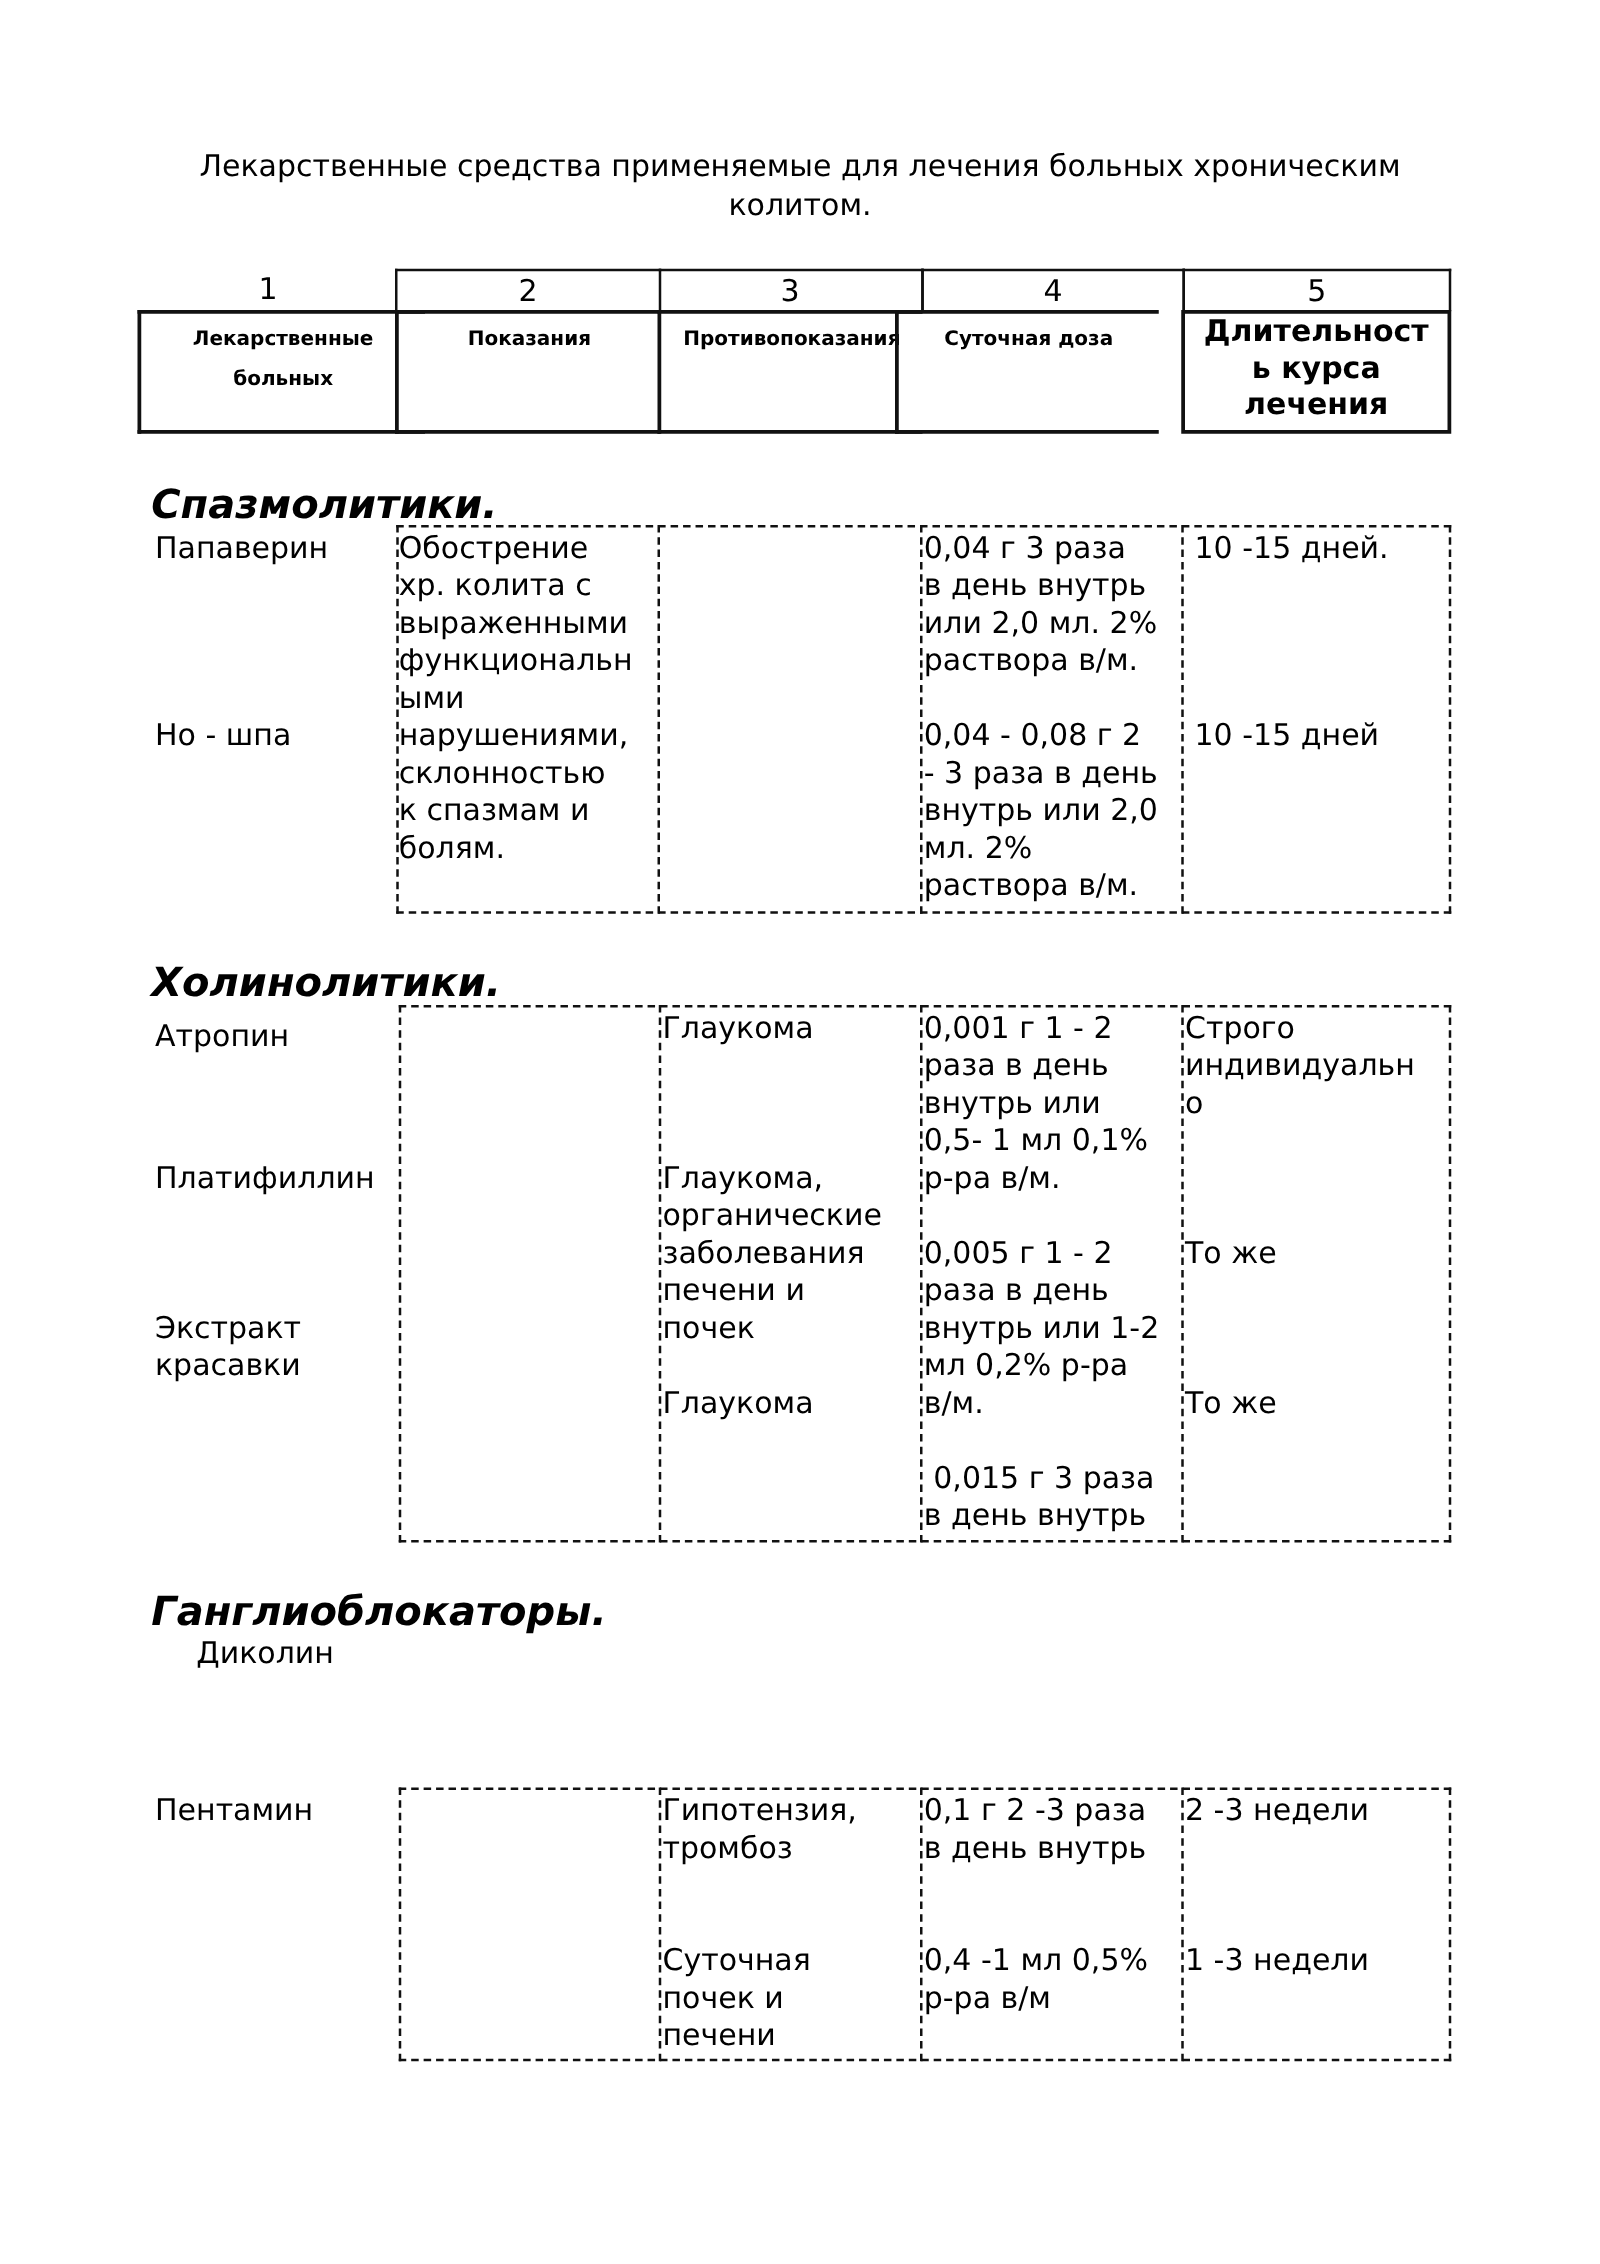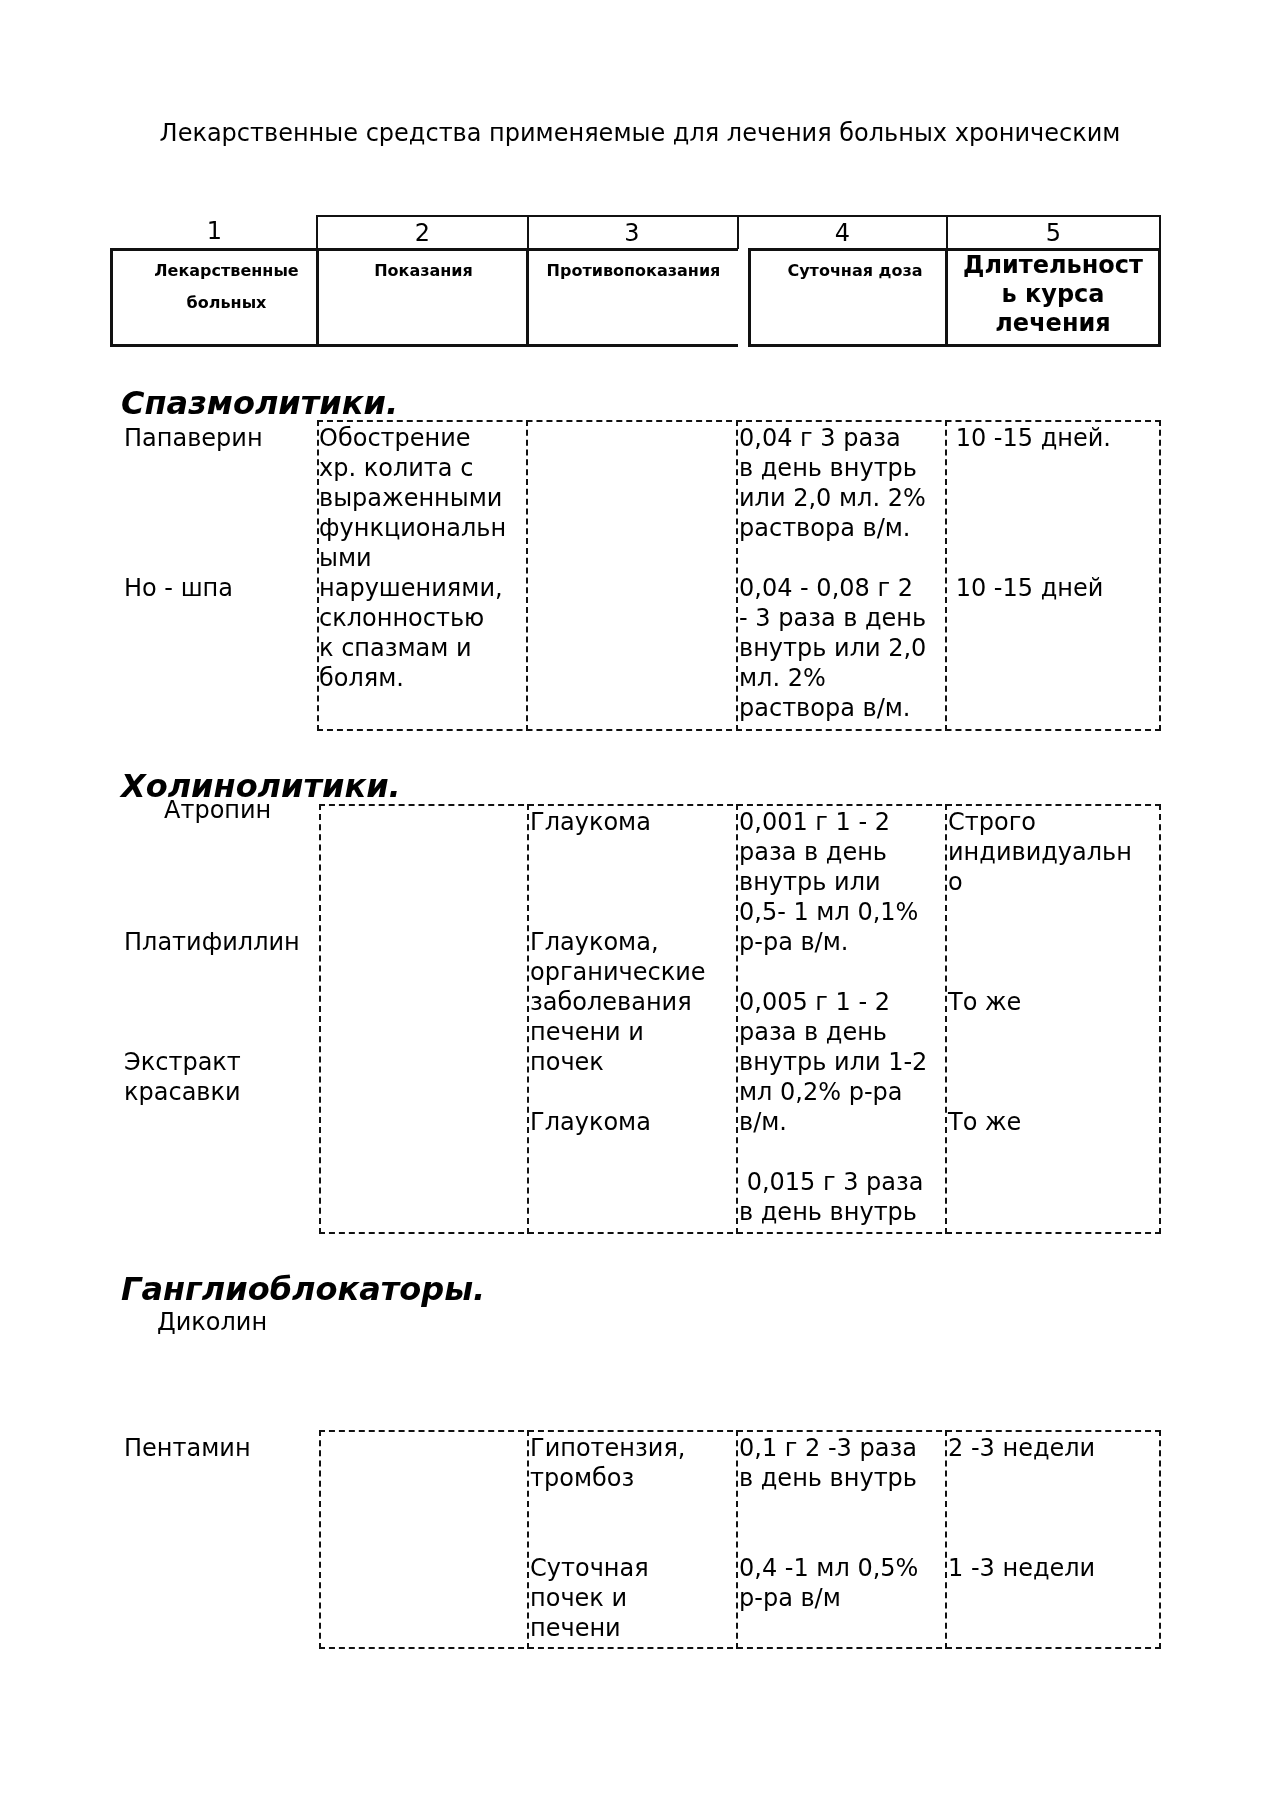--- a/index.html
+++ b/index.html
@@ -42,39 +42,40 @@
   }
   .cell {
     font-size: 24px; line-height: 30px; white-space: pre;
   }
 </style>
 </head>
 <body>
 
 <div class="abs title">
   <span>Лекарственные средства применяемые для лечения больных хроническим</span>
+  <span>колитом.</span>
 </div>
 
 <div class="abs numcell" style="left:111px;width:207px;">1</div>
 <div class="abs numcell bordered" style="left:316px;width:213px;">2</div>
 <div class="abs numcell bordered" style="left:527px;width:212px;border-left:none;">3</div>
 <div class="abs numcell bordered" style="left:737px;width:211px;border-left:2px solid #111;">4</div>
 <div class="abs numcell bordered" style="left:946px;width:215px;">5</div>
 
 <div class="abs hdrcell" style="left:110px;width:230px;">
   <span class="small">Лекарственные</span>
   <span class="small" style="padding-top:0">больных</span>
 </div>
 <div class="abs hdrcell" style="left:316px;width:212px;">
   <span class="small">Показания</span>
 </div>
 <div class="abs hdrcell" style="left:526px;width:212px;">
   <span class="small">Противопоказания</span>
 </div>
-<div class="abs hdrcell" style="left:748px;width:211px;">
+<div class="abs hdrcell" style="left:716px;width:211px;">
   <span class="small">Суточная доза</span>
 </div>
 <div class="abs hdrcell last" style="left:945px;width:216px;">
   <span class="big">Длительност</span>
   <span class="big">ь курса</span>
   <span class="big">лечения</span>
 </div>
 
 <div class="abs sec-heading" style="top:388px;">Спазмолитики.</div>
 
@@ -113,21 +114,21 @@
   <div class="cell"> 10 -15 дней.</div>
   <div class="cell" style="height:30px"></div>
   <div class="cell" style="height:30px"></div>
   <div class="cell" style="height:30px"></div>
   <div class="cell" style="height:30px"></div>
   <div class="cell"> 10 -15 дней</div>
 </div>
 
 <div class="abs sec-heading" style="top:771px;">Холинолитики.</div>
 
-<div class="abs drug" style="top:795px;margin-left:40px;">Атропин</div>
+<div class="abs drug" style="top:814px;">Атропин</div>
 <div class="abs drug" style="top:927px;">Платифиллин</div>
 <div class="abs drug" style="top:1047px;">Экстракт</div>
 <div class="abs drug" style="top:1077px;">красавки</div>
 
 <div class="abs box" style="left:319px;top:804px;width:842px;height:430px;"></div>
 <div class="abs vline" style="left:527px;top:804px;height:430px;"></div>
 <div class="abs vline" style="left:736px;top:804px;height:430px;"></div>
 <div class="abs vline" style="left:945px;top:804px;height:430px;"></div>
 
 <div class="abs" style="left:530px;top:807px;">

